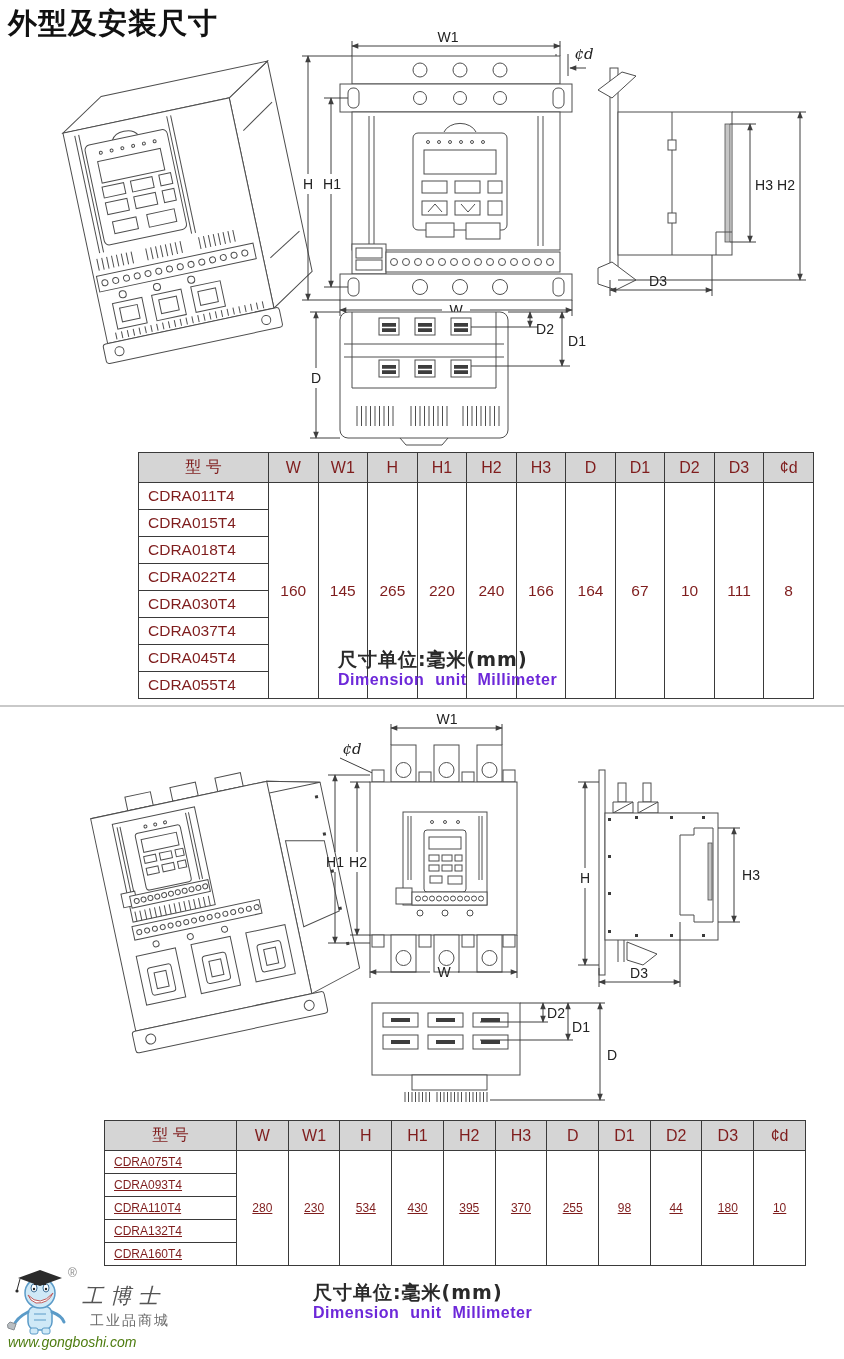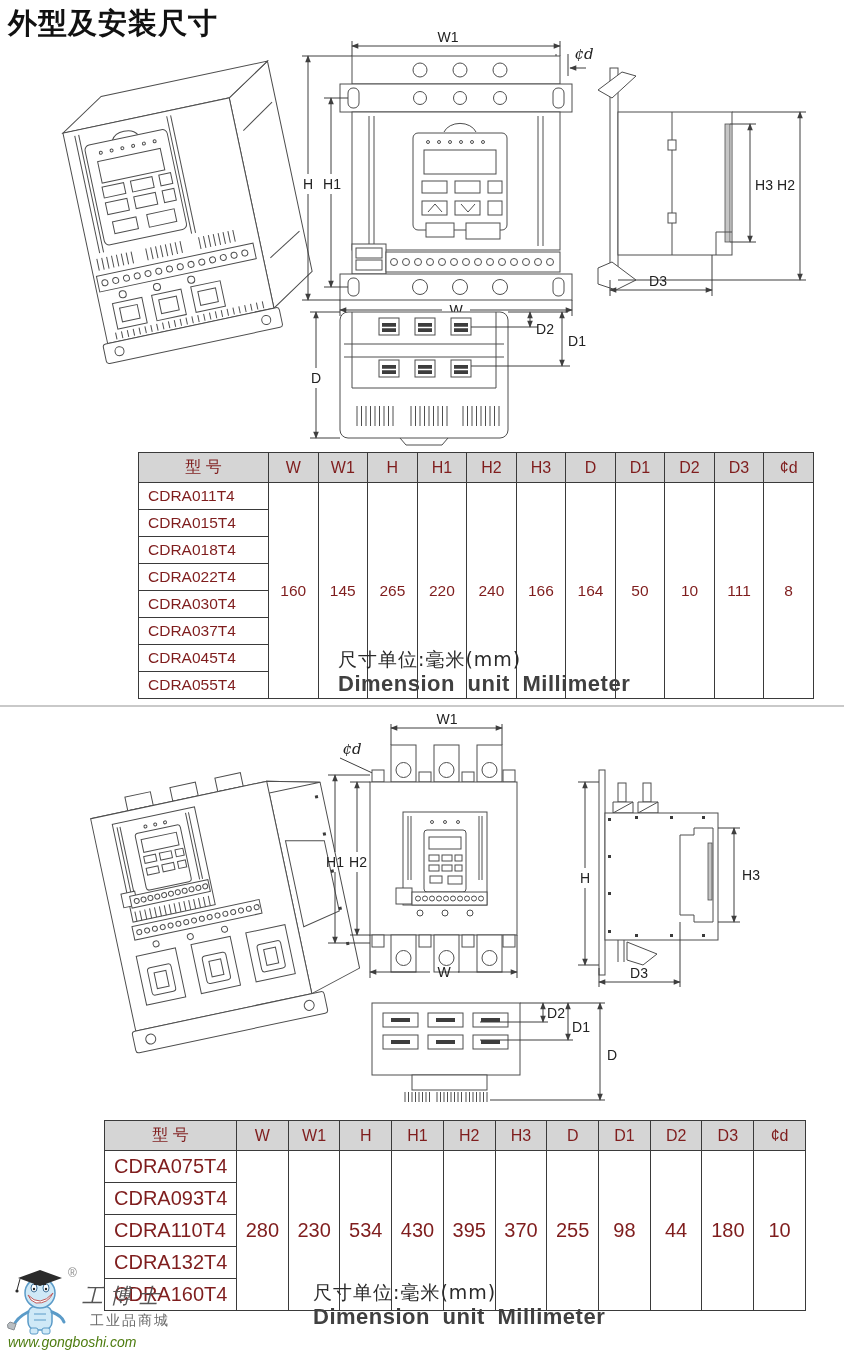--- a/index.html
+++ b/index.html
@@ -24,25 +24,25 @@
   .dim-table { border-collapse:collapse; table-layout:fixed; background:#fff; }
   .dim-table td, .dim-table th {
     border:1px solid #3a3a3a; text-align:center; padding:4px;
     font-weight:normal; white-space:nowrap; overflow:hidden; color:#7f1d1d;
   }
   .dim-table thead th { background:#d5d5d5; font-size:16px; }
   .dim-table td { font-size:15.5px; }
   .dim-table td.model { text-align:left; padding-left:9px; }
   .t1 { width:676px; } .t1 thead tr { height:27px; } .t1 tbody tr { height:21px; }
   .t2 { width:702px; } .t2 thead tr { height:29px; } .t2 tbody tr { height:23px; }
-  .t2 td { font-size:20px; }
+  .t2 td { font-size:12px;text-decoration:underline; }
   .unit-note { position:absolute; line-height:1.15; }
-  .unit-cn { font-size:19px; font-weight:normal; color:#2a2a2a; letter-spacing:1px;
+  .unit-cn { font-size:19px; font-weight:bold; color:#2a2a2a; letter-spacing:1px;
              font-family:"DejaVu Sans","Liberation Sans",sans-serif; }
-  .unit-en { font-size:22px; font-weight:bold; color:#404040; letter-spacing:0.5px; word-spacing:6px; }
+  .unit-en { font-size:16px; font-weight:bold; color:#6d28d9; letter-spacing:0.5px; word-spacing:6px; }
   .divider { position:absolute; left:0; top:705px; width:844px; height:2px; background:#c9c9c9; }
   .watermark { position:absolute; left:6px; top:1264px; width:220px; height:92px; }
   .wm-reg   { position:absolute; left:62px; top:2px;  font-size:12px; color:#8a8a8a; }
   .wm-brand { position:absolute; left:76px; top:18px; font-size:21px; color:#555;
               font-family:"DejaVu Serif",serif; font-style:italic; letter-spacing:7px; }
   .wm-sub   { position:absolute; left:72px; top:48px; font-size:14px; color:#6a6a6a; letter-spacing:2px;margin-left:12px; }
   .wm-url   { position:absolute; left:2px;  top:70px; font-size:14px; color:#4d7c0f;font-style:italic; }
 </style>
 </head>
 <body>
@@ -377,21 +377,21 @@
   <tbody>
     <tr>
       <td class="model">CDRA011T4</td>
       <td rowspan="8">160</td>
       <td rowspan="8">145</td>
       <td rowspan="8">265</td>
       <td rowspan="8">220</td>
       <td rowspan="8">240</td>
       <td rowspan="8">166</td>
       <td rowspan="8">164</td>
-      <td rowspan="8">50</td>
+      <td rowspan="8">67</td>
       <td rowspan="8">10</td>
       <td rowspan="8">111</td>
       <td rowspan="8">8</td>
     </tr>
     <tr>
         <td class="model">CDRA015T4</td>
       </tr>
     <tr>
         <td class="model">CDRA018T4</td>
       </tr>

